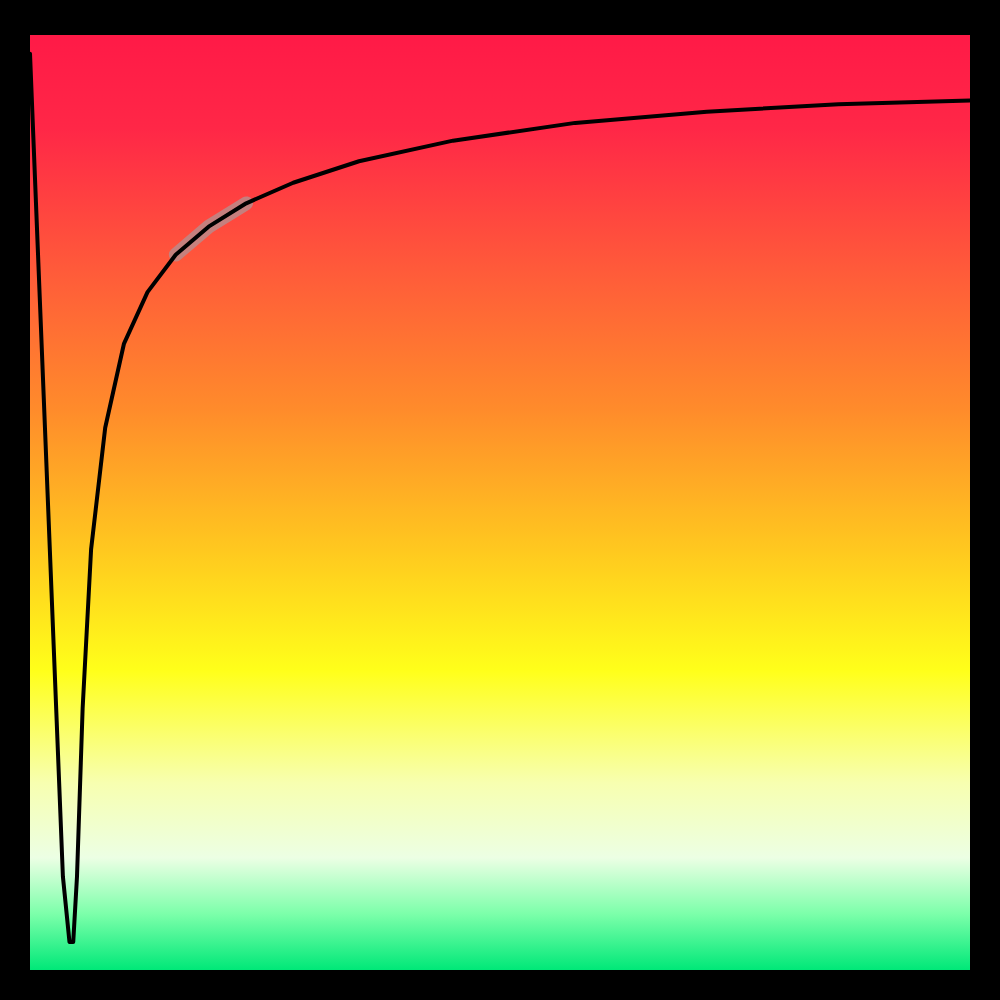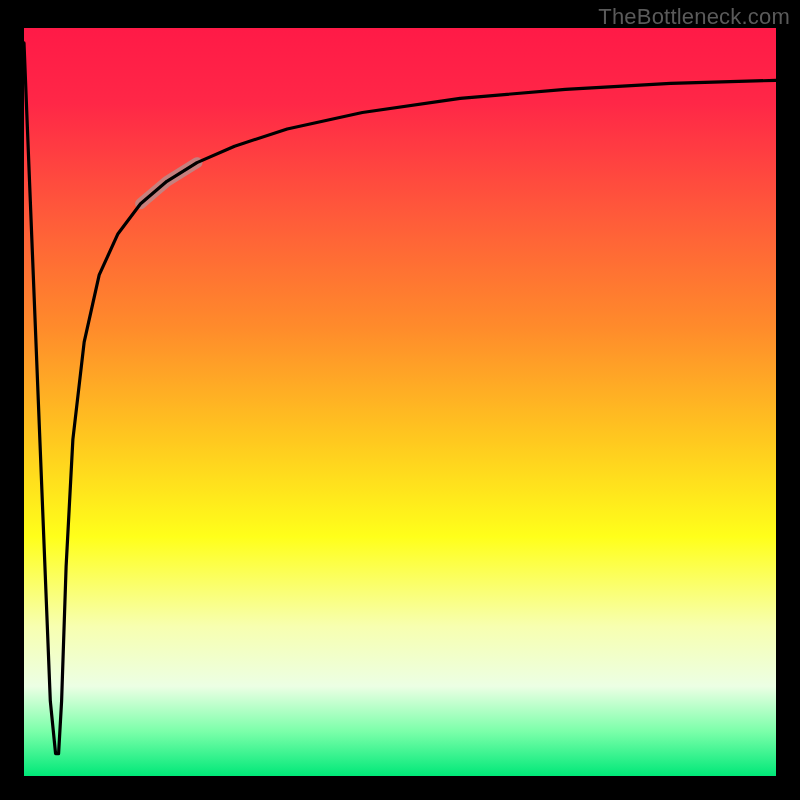--- a/index.html
+++ b/index.html
@@ -61,21 +61,20 @@
     stroke: #bb8a8a;
     stroke-width: 11;
     stroke-linecap: round;
     opacity: 0.85;
   }
 </style>
 </head>
 <body>
 
 <div class="wrapper">
-  <div class="watermark">TheBottleneck.com</div>
 
   <div class="plot-frame">
     <div class="plot-inner">
       <svg class="curve" viewBox="0 0 752 748" preserveAspectRatio="none">
         <defs>
           <linearGradient id="bg-grad" x1="0" y1="0" x2="0" y2="1">
               <stop offset="0%" stop-color="#ff1a47"></stop>
               <stop offset="10%" stop-color="#ff2747"></stop>
               <stop offset="25%" stop-color="#ff5a3a"></stop>
               <stop offset="40%" stop-color="#ff8b2b"></stop>

